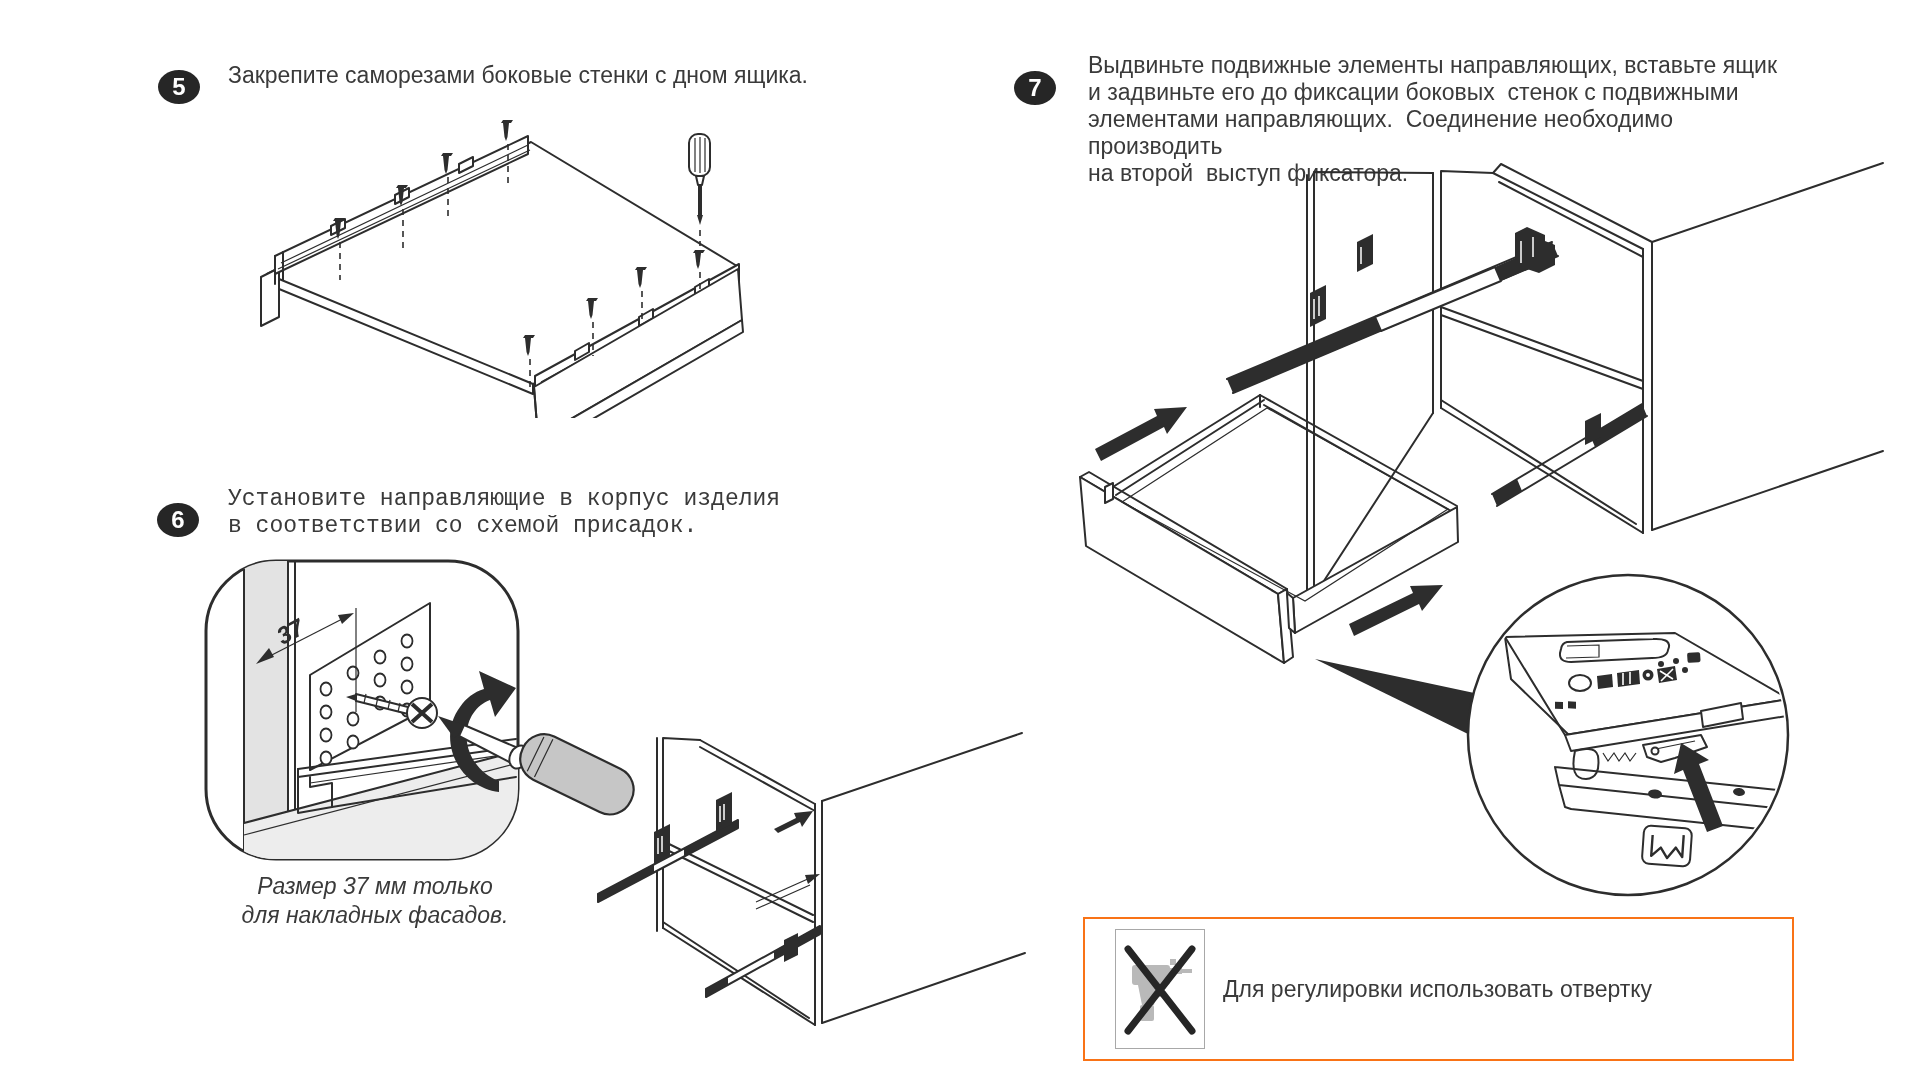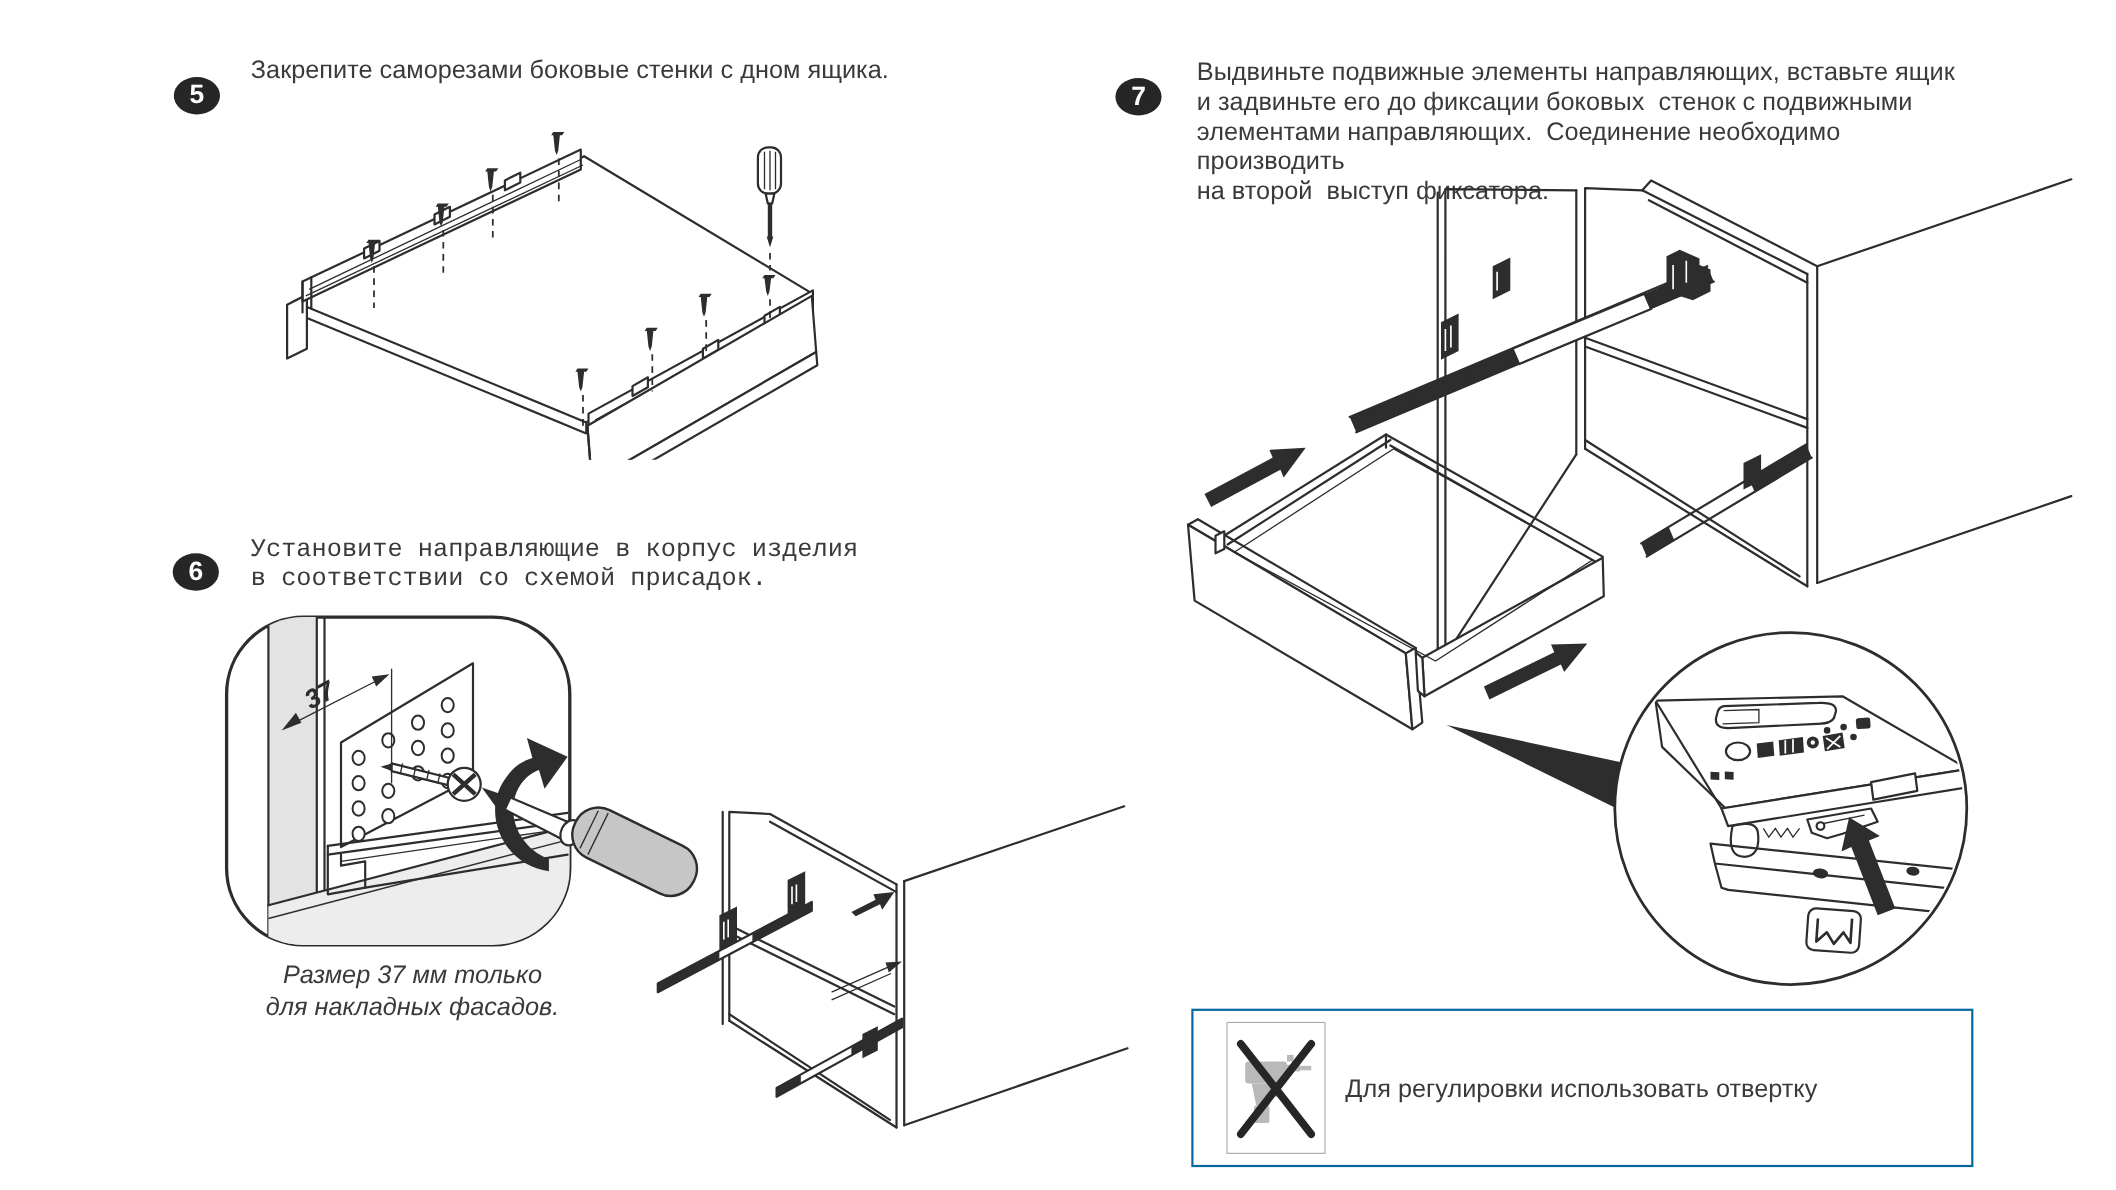--- a/index.html
+++ b/index.html
@@ -4,41 +4,41 @@
 <style>
   html,body{margin:0;padding:0;background:#ffffff;}
   #page{position:relative;width:1924px;height:1082px;background:#ffffff;overflow:hidden;
         font-family:"Liberation Sans", sans-serif;color:#383838;}
   .badge{position:absolute;width:42px;height:34px;border-radius:50%;background:#262626;
          color:#ffffff;font-weight:bold;font-size:24px;display:flex;align-items:center;justify-content:center;}
   .step-text{position:absolute;font-size:23px;line-height:27px;white-space:pre-wrap;color:#3a3a3a;}
   .caption{position:absolute;font-size:23px;line-height:29px;text-align:center;white-space:pre-wrap;color:#3a3a3a;font-style:italic;}
   .svg-abs{position:absolute;}
   #warning-box{position:absolute;left:1083px;top:917px;width:707px;height:140px;
-               border:2px solid #0369a1;background:#ffffff;display:flex;align-items:center;}
+               border:2px solid #f97316;background:#ffffff;display:flex;align-items:center;}
   #warning-icon-frame{position:absolute;left:30px;top:10px;width:88px;height:118px;border:1px solid #a8a8a8;
                background:#ffffff;display:flex;align-items:center;justify-content:center;}
   #warning-text{position:absolute;left:138px;top:0;height:140px;display:flex;align-items:center;
                font-size:23px;color:#3a3a3a;}
   svg{display:block;}
   .ln{stroke:#2d2d2d;stroke-width:2;fill:none;stroke-linejoin:round;stroke-linecap:round;}
   .lnthin{stroke:#2d2d2d;stroke-width:1.2;fill:none;}
   .dash{stroke:#2d2d2d;stroke-width:1.6;fill:none;stroke-dasharray:6 5;}
   .blk{fill:#2d2d2d;stroke:none;}
   .wht{fill:#ffffff;stroke:#2d2d2d;stroke-width:2;stroke-linejoin:round;}
 </style>
 </head>
 <body>
 
 <div id="page">
 
   <div class="badge" style="left:158px;top:70px;">
     <span>5</span>
   </div>
-  <div class="step-text" style="left:228px;top:50px;width:640px;">Закрепите саморезами боковые стенки с дном ящика.</div>
+  <div class="step-text" style="left:228px;top:62px;width:640px;">Закрепите саморезами боковые стенки с дном ящика.</div>
 
   <svg class="svg-abs" style="left:235px;top:88px;" width="520" height="330" viewBox="0 0 520 330">
 
     <path class="wht" d="M32,186 L296,54 L502,178 L298,296 Z"></path>
     <path class="ln" d="M32,186 L32,196 L298,306 L298,296 M32,196 L298,306"></path>
     <path class="wht" d="M26,189 L26,238 L44,229 L44,180 Z"></path>
 
     <path class="wht" d="M40,168 L293,48 L293,66 L40,186 Z"></path>
     <path class="lnthin" d="M46,175 L293,57 M43,181 L295,62"></path>
     <path class="wht" d="M96,147 l14,-7 l0,-9 l-14,7 Z M160,116 l14,-7 l0,-9 l-14,7 Z M224,85 l14,-7 l0,-9 l-14,7 Z"></path>

